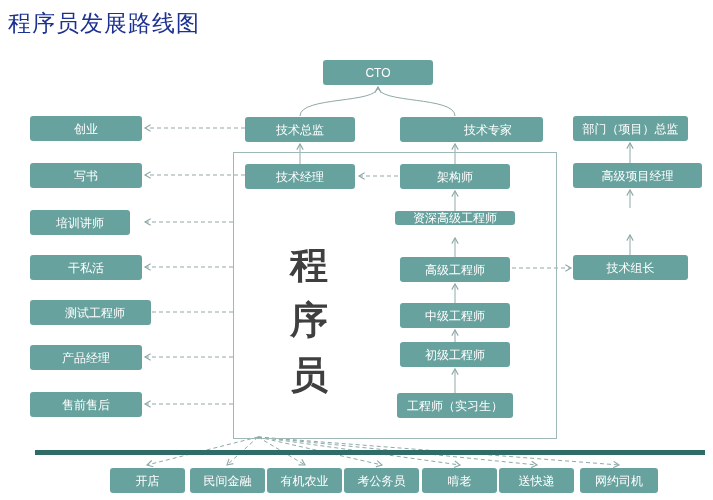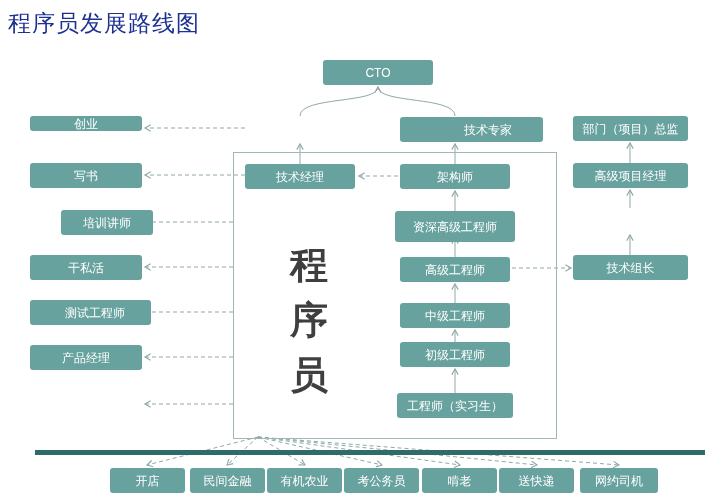--- a/index.html
+++ b/index.html
@@ -97,39 +97,41 @@
   <div class="title">程序员发展路线图</div>
 
   <div class="outline" style="left:233px;top:152px;width:322px;height:285px;"></div>
   <div class="center-chars">
     <div>程</div>
     <div>序</div>
     <div>员</div>
   </div>
 
   <div class="box" style="left:323px;top:60px;width:110px;height:25px;">CTO</div>
+  <div class="box" style="left:245px;top:117px;width:110px;height:25px;">技术总监</div>
   <div class="box" style="left:400px;top:117px;width:110px;height:25px;padding-left:33px;">技术专家</div>
   <div class="box" style="left:245px;top:164px;width:110px;height:25px;">技术经理</div>
   <div class="box" style="left:400px;top:164px;width:110px;height:25px;">架构师</div>
 
-  <div class="box" style="left:395px;top:211px;width:120px;height:31px;">资深高级工程师</div>
+  <div class="box" style="left:395px;top:211px;width:120px;height:14px;">资深高级工程师</div>
   <div class="box" style="left:400px;top:257px;width:110px;height:25px;">高级工程师</div>
   <div class="box" style="left:400px;top:303px;width:110px;height:25px;">中级工程师</div>
   <div class="box" style="left:400px;top:342px;width:110px;height:25px;">初级工程师</div>
   <div class="box" style="left:397px;top:393px;width:116px;height:25px;">工程师（实习生）</div>
 
-  <div class="box" style="left:30px;top:116px;width:112px;height:15px;">创业</div>
+  <div class="box" style="left:30px;top:116px;width:112px;height:25px;">创业</div>
   <div class="box" style="left:30px;top:163px;width:112px;height:25px;">写书</div>
-  <div class="box" style="left:30px;top:210px;width:92px;height:25px;margin-left:31px;">培训讲师</div>
+  <div class="box" style="left:30px;top:210px;width:100px;height:25px;">培训讲师</div>
   <div class="box" style="left:30px;top:255px;width:112px;height:25px;">干私活</div>
   <div class="box" style="left:30px;top:300px;width:112px;height:25px;padding-left:9px;">测试工程师</div>
   <div class="box" style="left:30px;top:345px;width:112px;height:25px;">产品经理</div>
+  <div class="box" style="left:30px;top:392px;width:112px;height:25px;">售前售后</div>
 
   <div class="box" style="left:573px;top:116px;width:115px;height:25px;">部门（项目）总监</div>
-  <div class="box" style="left:573px;top:163px;width:115px;height:25px;">高级项目经理</div>
+  <div class="box" style="left:573px;top:163px;width:129px;height:25px;">高级项目经理</div>
   <div class="box" style="left:573px;top:255px;width:115px;height:25px;">技术组长</div>
 
   <div class="bar"></div>
 
   <div class="box" style="left:110px;top:468px;width:75px;height:25px;">开店</div>
   <div class="box" style="left:190px;top:468px;width:75px;height:25px;">民间金融</div>
   <div class="box" style="left:267px;top:468px;width:75px;height:25px;">有机农业</div>
   <div class="box" style="left:344px;top:468px;width:75px;height:25px;">考公务员</div>
   <div class="box" style="left:422px;top:468px;width:75px;height:25px;">啃老</div>
   <div class="box" style="left:499px;top:468px;width:75px;height:25px;">送快递</div>

